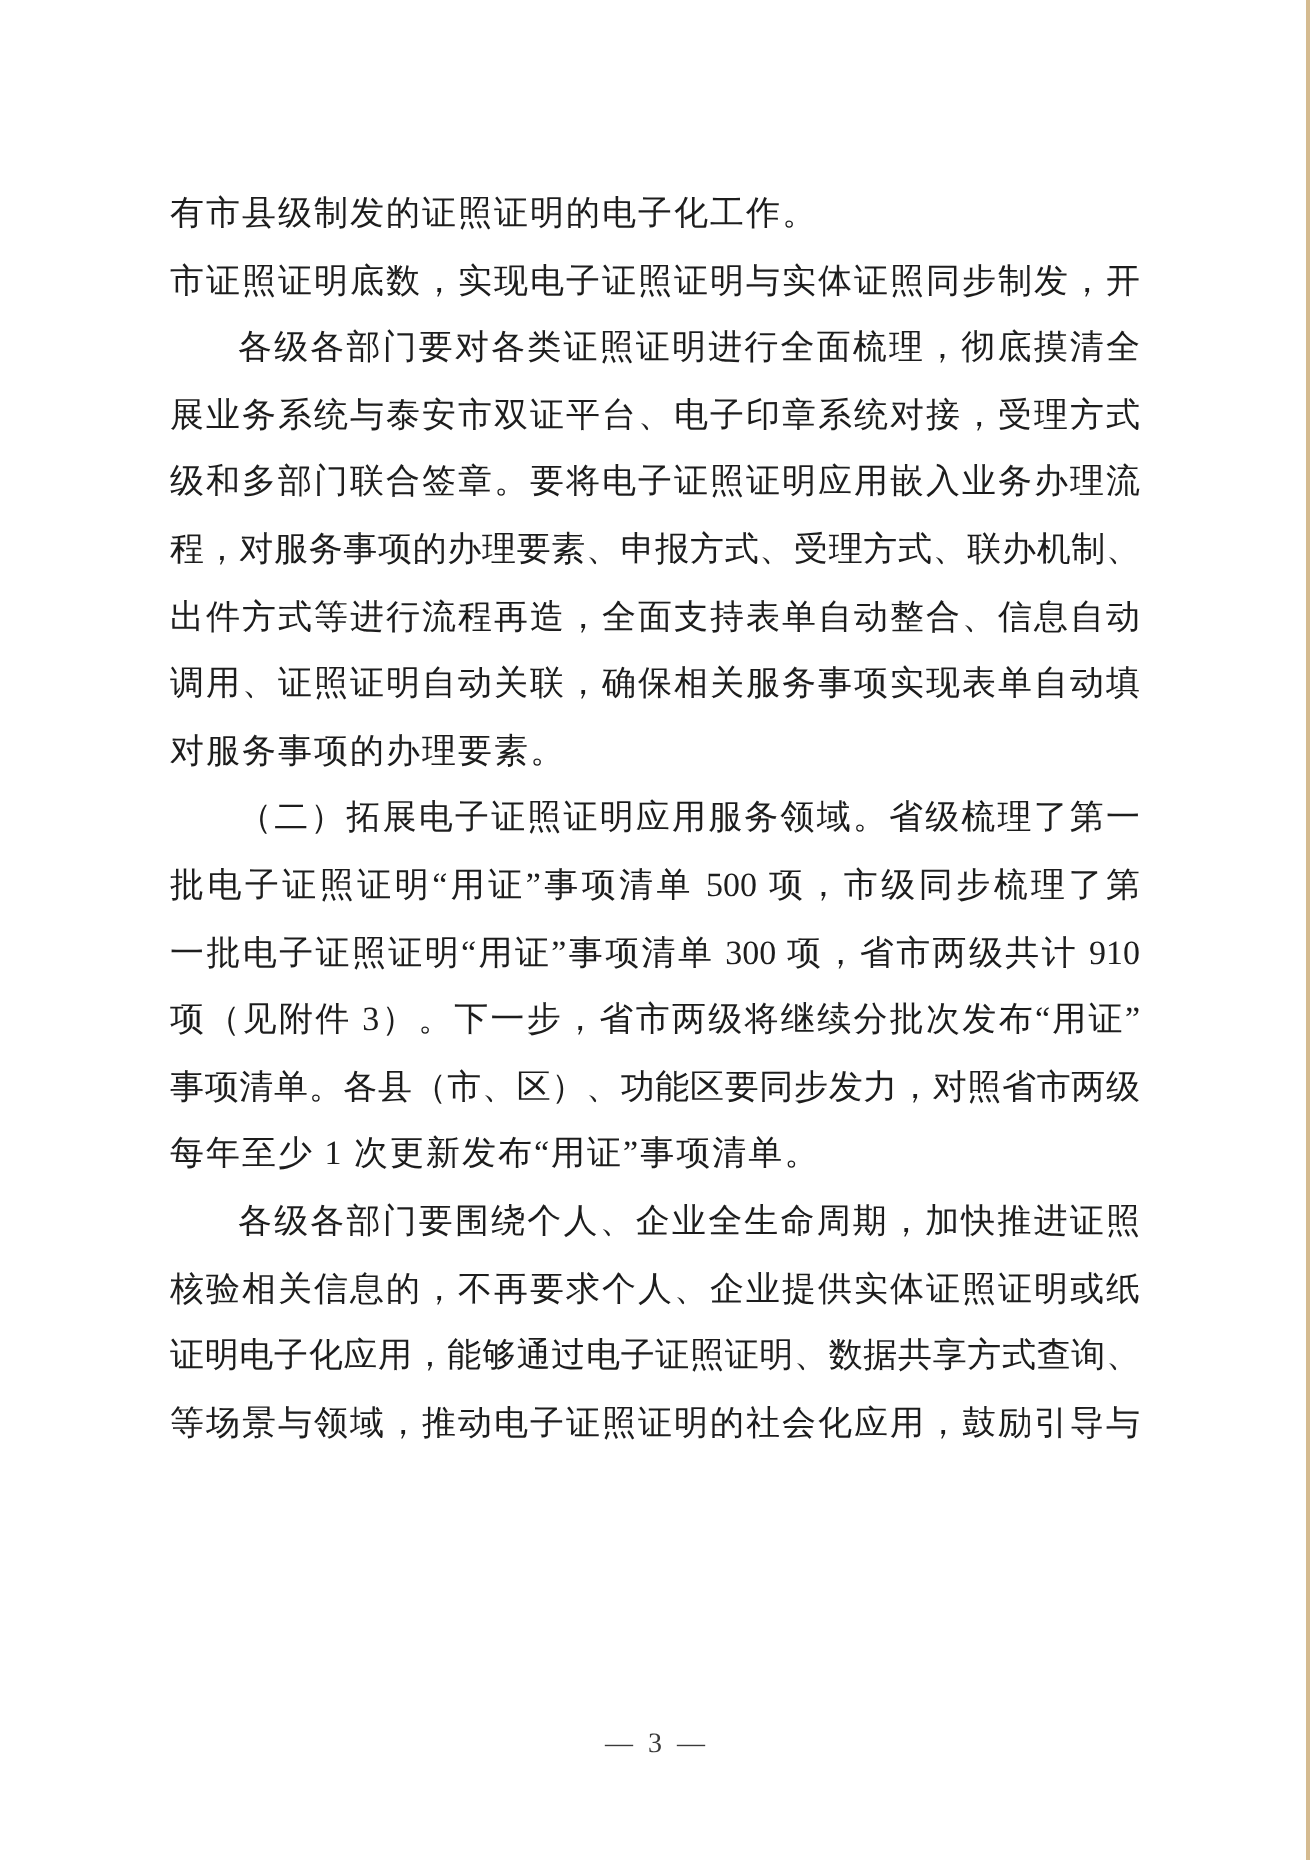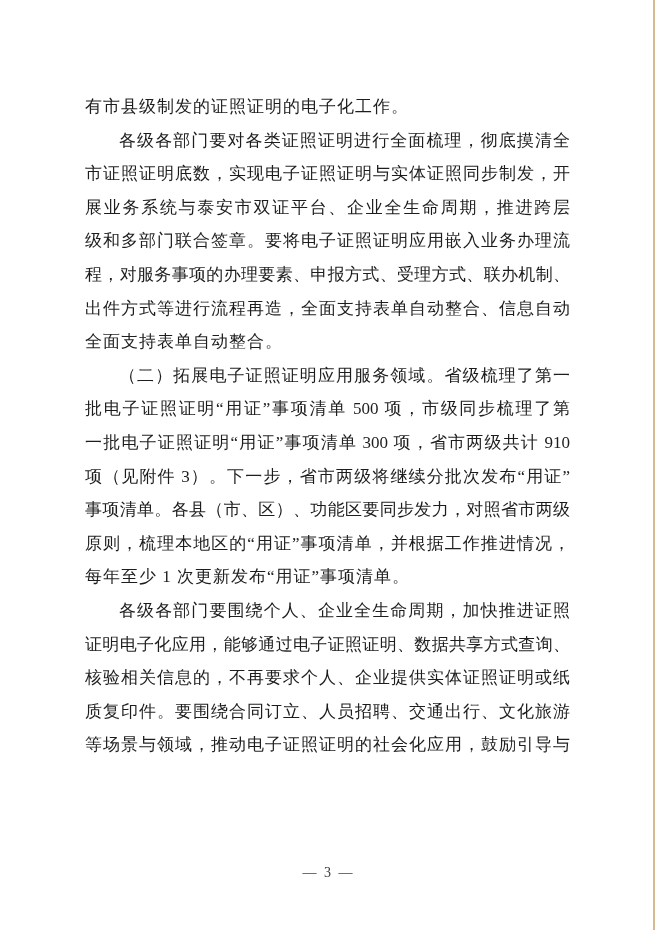--- a/index.html
+++ b/index.html
@@ -52,40 +52,39 @@
     color: #3a3a3a;
   }
 </style>
 </head>
 <body>
 
 <div>
 
   <div class="text-block">
     <div class="line plain">有市县级制发的证照证明的电子化工作。</div>
+    <div class="line">市证照证明底数，实现电子证照证明与实体证照同步制发，开</div>
     <div class="line indent">各级各部门要对各类证照证明进行全面梳理，彻底摸清全</div>
-    <div class="line">市证照证明底数，实现电子证照证明与实体证照同步制发，开</div>
-    <div class="line">展业务系统与泰安市双证平台、企业全生命周期，推进跨层</div>
+    <div class="line">展业务系统与泰安市双证平台、电子印章系统对接，受理方式</div>
     <div class="line">级和多部门联合签章。要将电子证照证明应用嵌入业务办理流</div>
     <div class="line">程，对服务事项的办理要素、申报方式、受理方式、联办机制、</div>
     <div class="line">出件方式等进行流程再造，全面支持表单自动整合、信息自动</div>
-    <div class="line plain">全面支持表单自动整合。</div>
+    <div class="line">调用、证照证明自动关联，确保相关服务事项实现表单自动填</div>
+    <div class="line plain">对服务事项的办理要素。</div>
     <div class="line indent">
       <span class="bold">（二）拓展电子证照证明应用服务领域。</span><span>省级梳理了第一</span>
     </div>
     <div class="line">批电子证照证明“用证”事项清单 500 项，市级同步梳理了第</div>
     <div class="line">一批电子证照证明“用证”事项清单 300 项，省市两级共计 910</div>
     <div class="line">项（见附件 3）。下一步，省市两级将继续分批次发布“用证”</div>
     <div class="line">事项清单。各县（市、区）、功能区要同步发力，对照省市两级</div>
-    <div class="line">原则，梳理本地区的“用证”事项清单，并根据工作推进情况，</div>
     <div class="line plain">每年至少 1 次更新发布“用证”事项清单。</div>
     <div class="line indent">各级各部门要围绕个人、企业全生命周期，加快推进证照</div>
+    <div class="line">核验相关信息的，不再要求个人、企业提供实体证照证明或纸</div>
     <div class="line">证明电子化应用，能够通过电子证照证明、数据共享方式查询、</div>
-    <div class="line">核验相关信息的，不再要求个人、企业提供实体证照证明或纸</div>
-    <div class="line">质复印件。要围绕合同订立、人员招聘、交通出行、文化旅游</div>
     <div class="line">等场景与领域，推动电子证照证明的社会化应用，鼓励引导与</div>
   </div>
 
   <div class="page-number">— 3 —</div>
 
   <div class="edge-line"></div>
 
 </div>
 
 </body></html>

